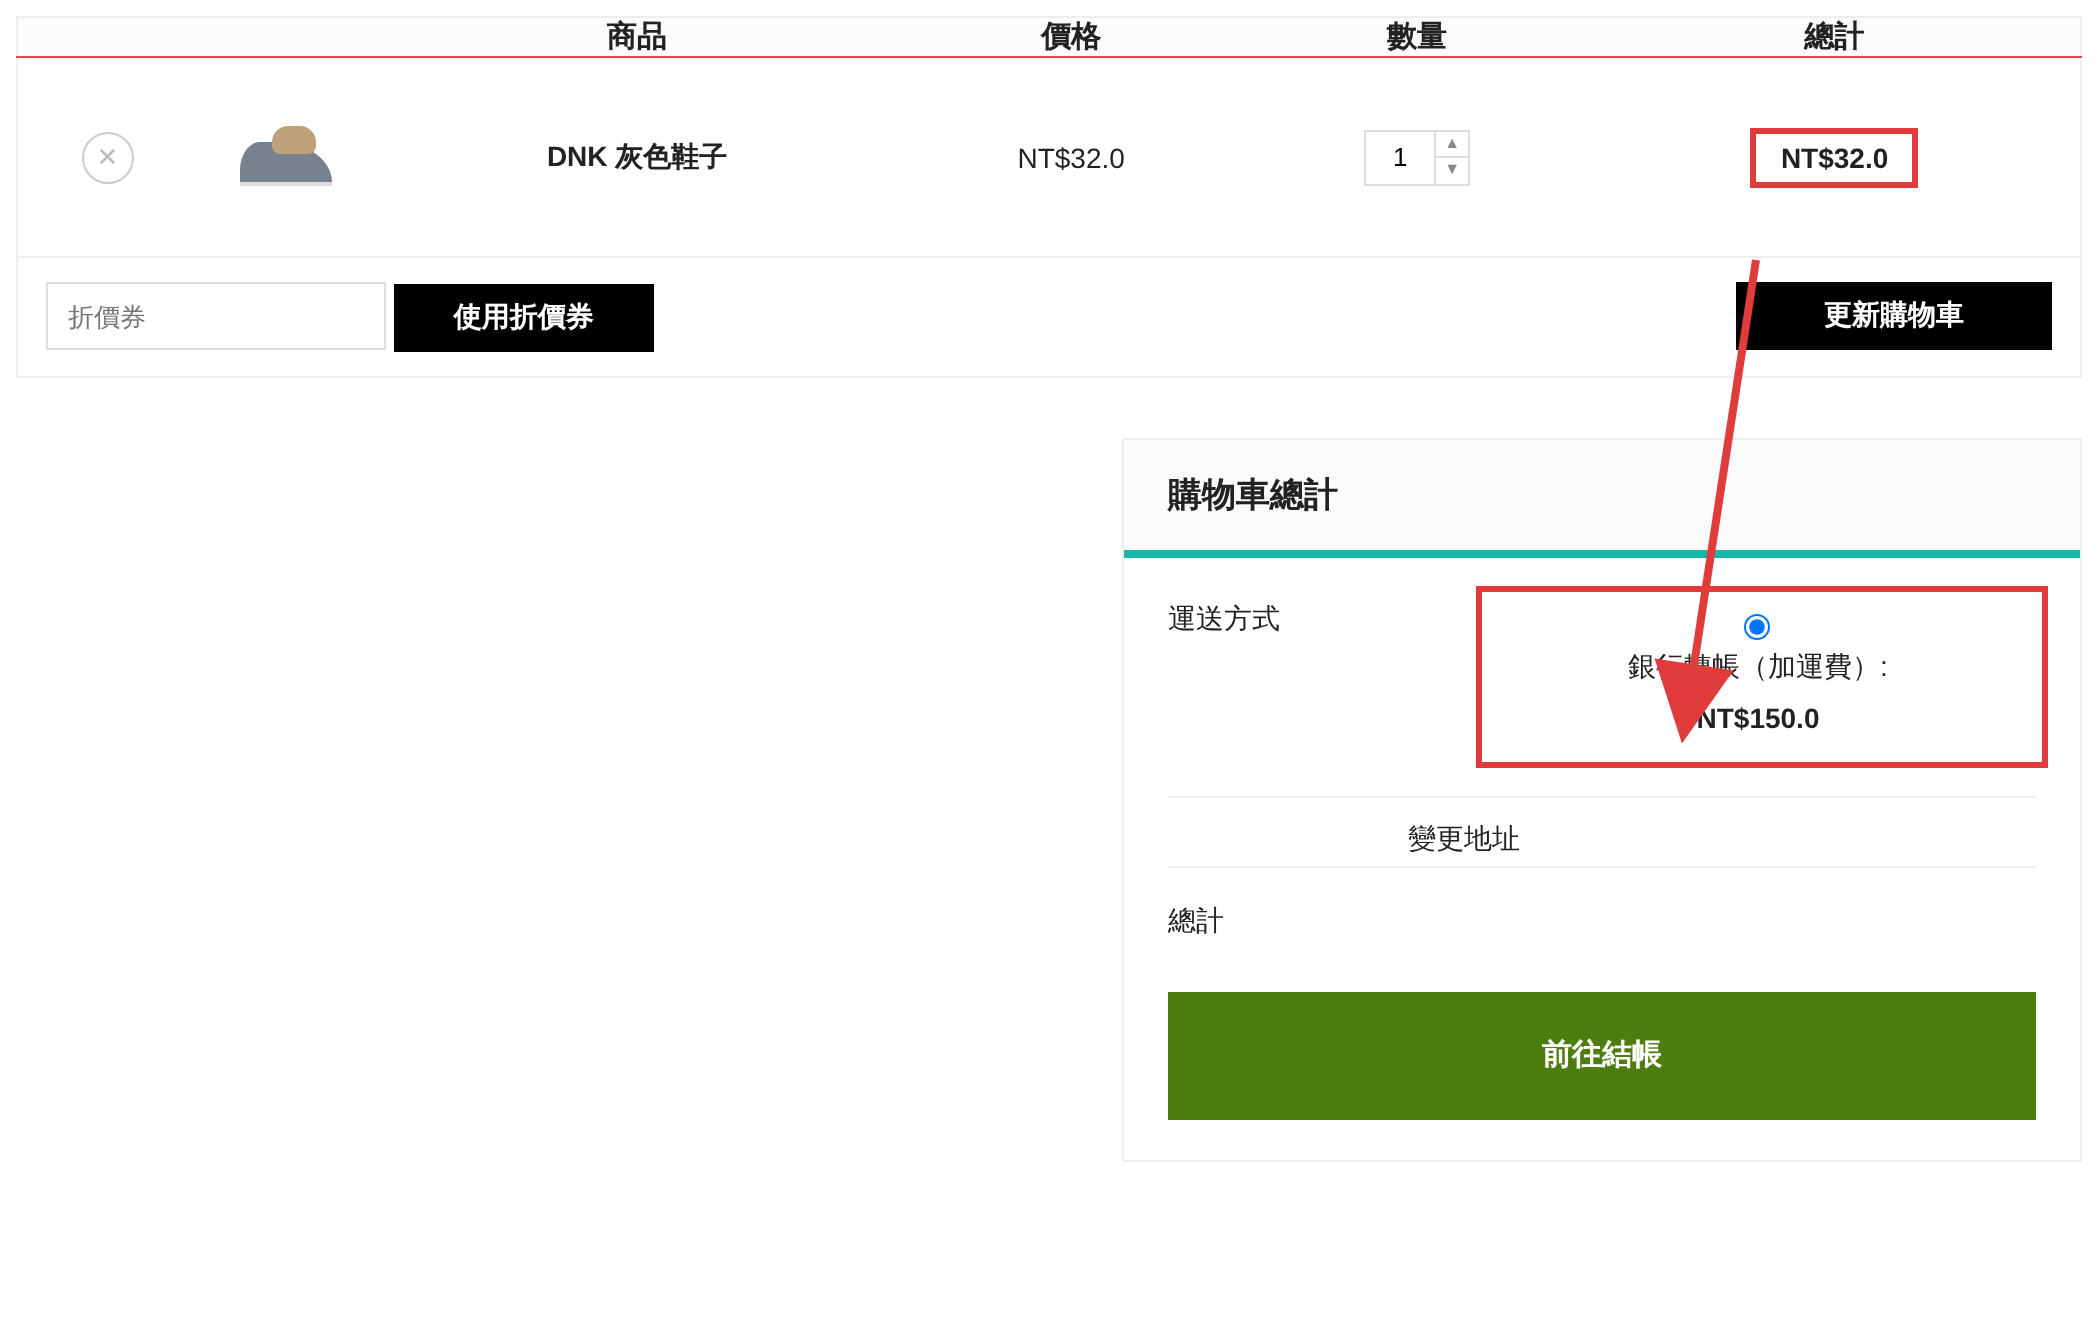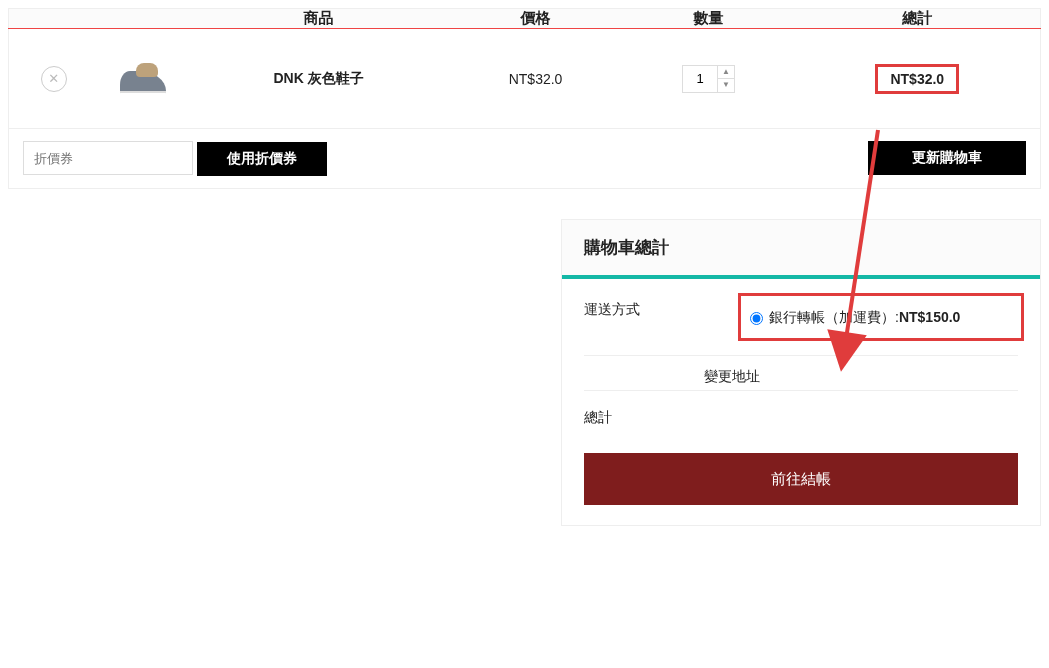--- a/index.html
+++ b/index.html
@@ -153,39 +153,39 @@
   .totals-row:last-of-type { border-bottom: none; }
   .totals-label { width: 160px; font-weight: 400; }
   .totals-value { flex: 1; font-weight: 700; }
   .shipping-options {
     flex: 1;
     border: 3px solid #e03c3c;
     padding: 8px 8px 8px 4px;
     margin: -8px -6px -4px -6px;
     line-height: 1.9;
   }
-  .shipping-opt { display: flex; align-items: center; }
+  .shipping-opt { display: flex; align-items: center; flex-direction: column; }
   .shipping-opt input { margin-right: 6px; }
   .opt-text { }
   .opt-price { font-weight: 700; }
   .ship-to { font-size: 13px; }
   .ship-to .addr { font-weight: 700; }
   .change-address {
     padding: 12px 0 4px 0;
     margin-left: 120px;
     font-size: 14px;
   }
   .checkout-btn {
     display: block;
     width: 100%;
-    height: 52px;
-    background: #7f1d1d;
+    height: 64px;
+    background: #4d7c0f;
     color: #fff;
     border: none;
-    font-weight: 400;
+    font-weight: 700;
     font-size: 15px;
     cursor: pointer;
     margin-top: 8px;
   }
   
   .arrow-svg {
     position: absolute;
     pointer-events: none;
     z-index: 50;
   }

